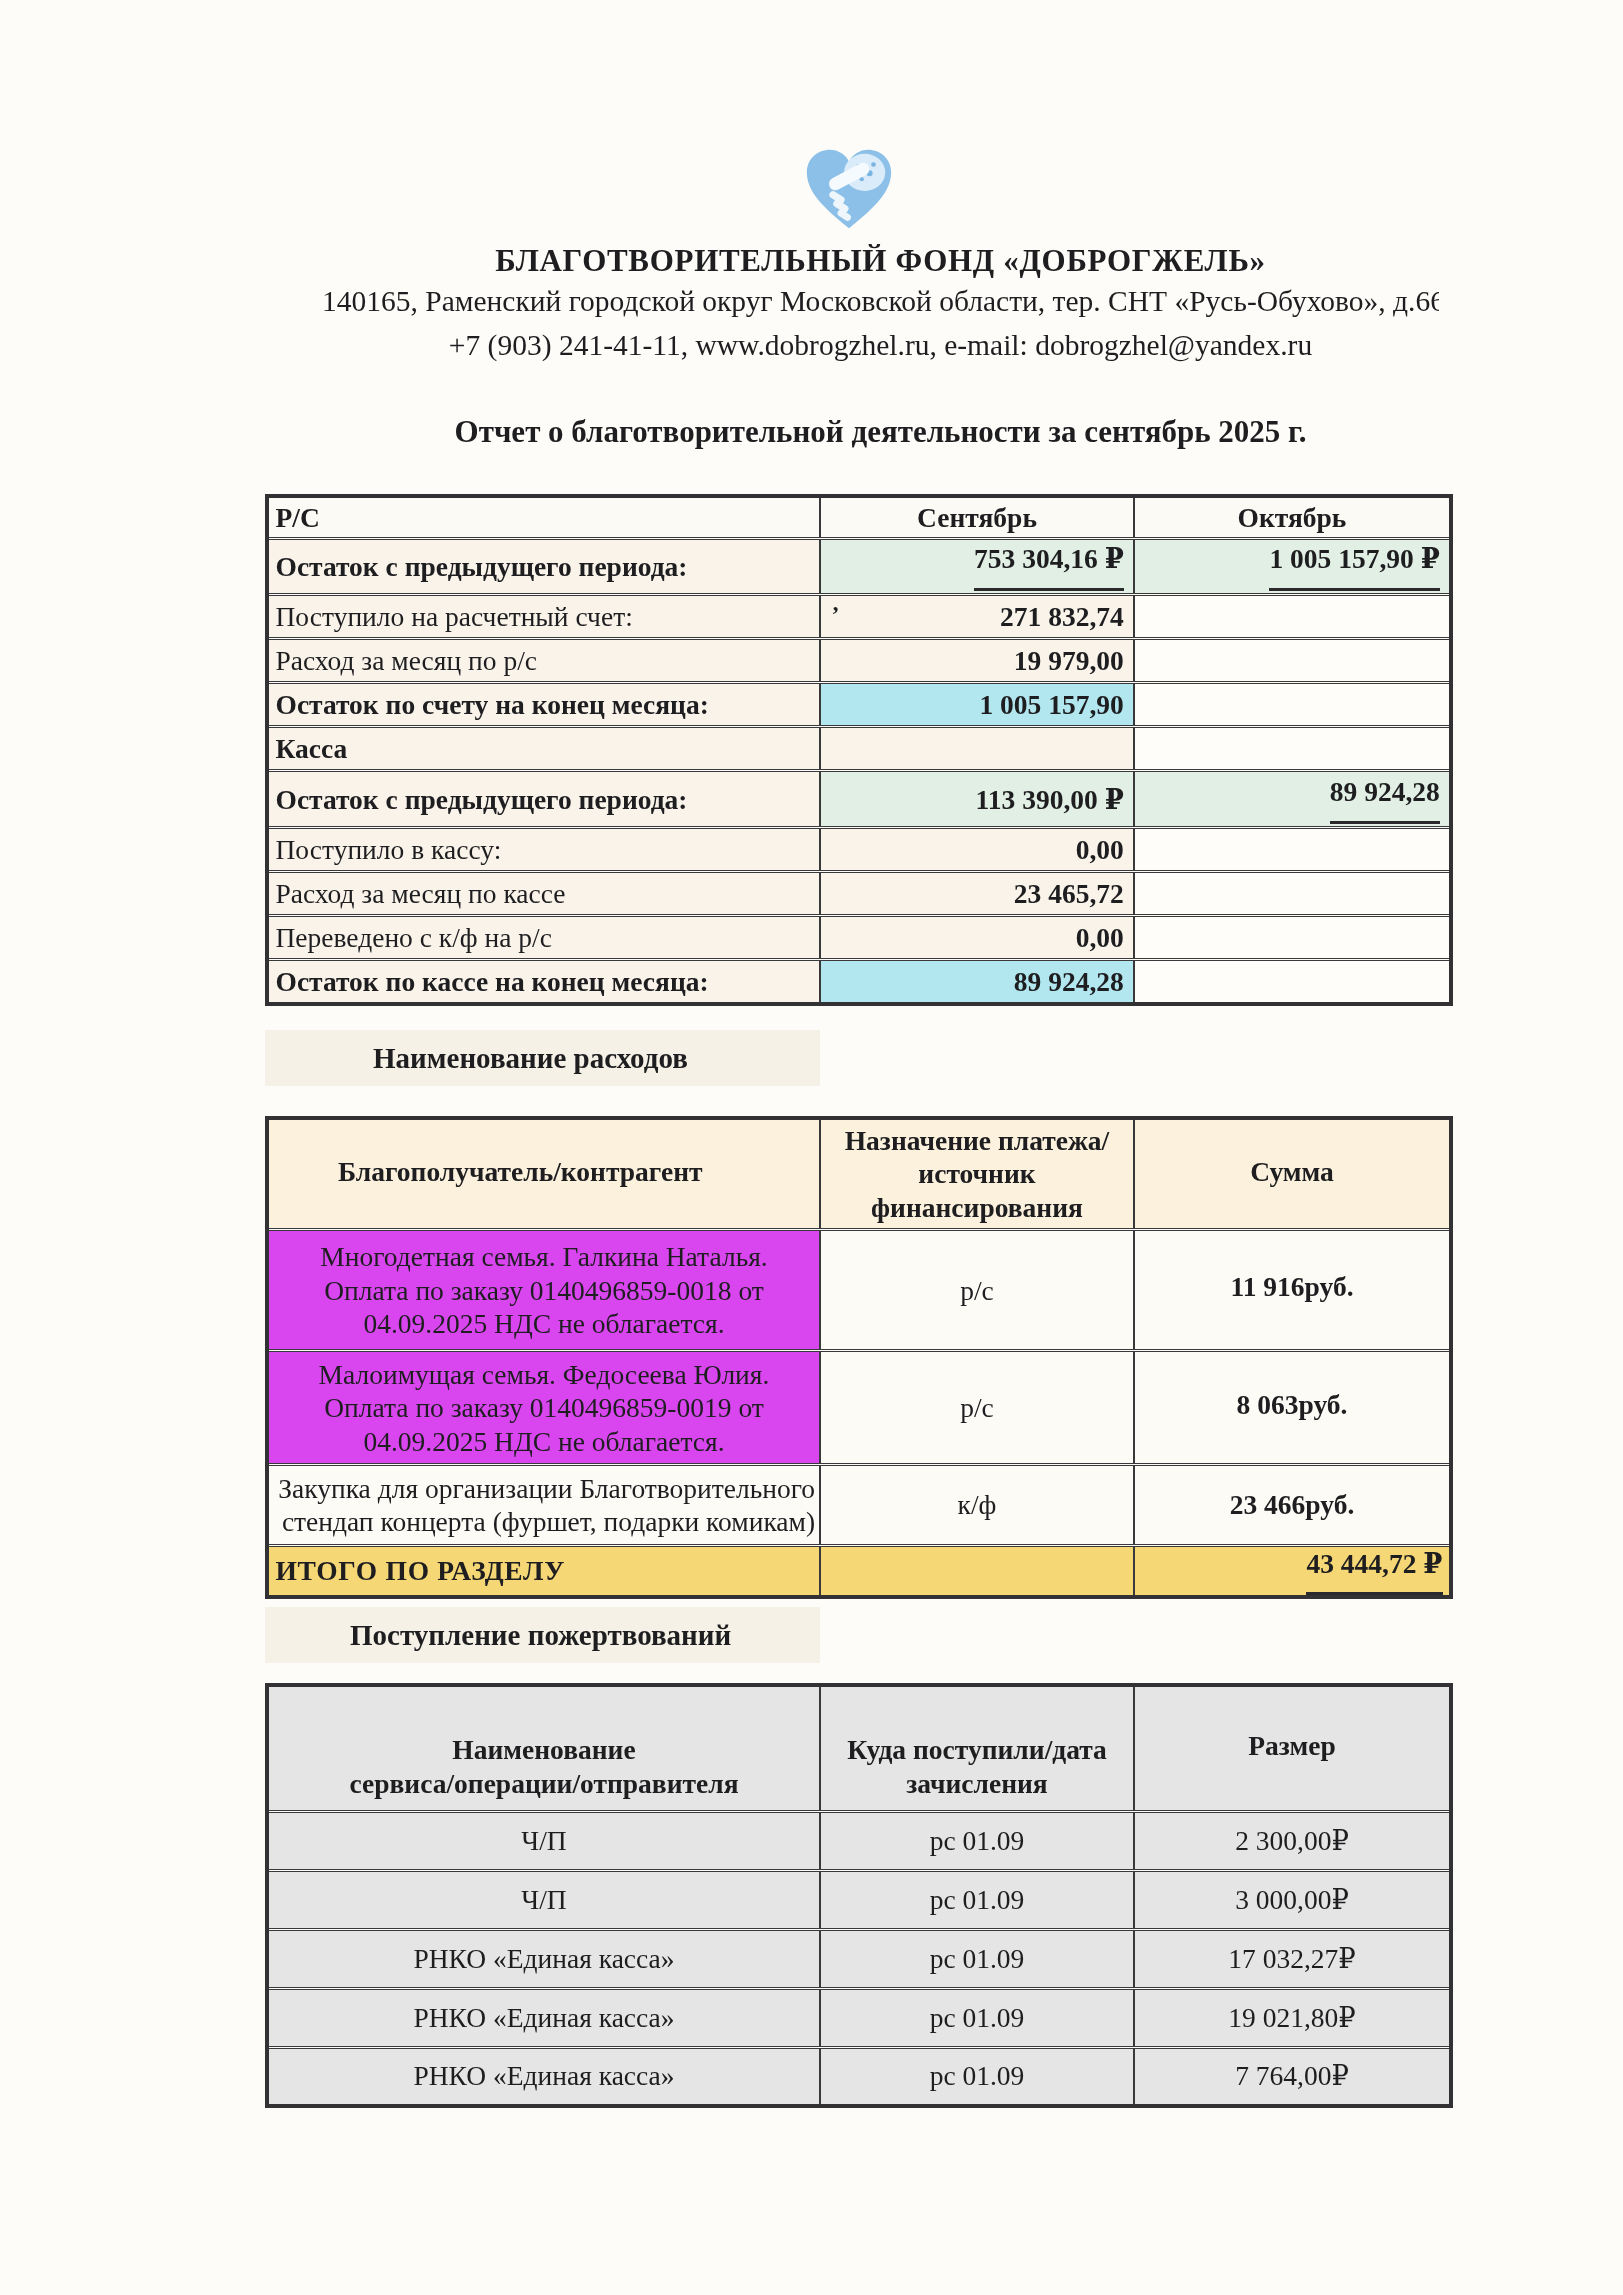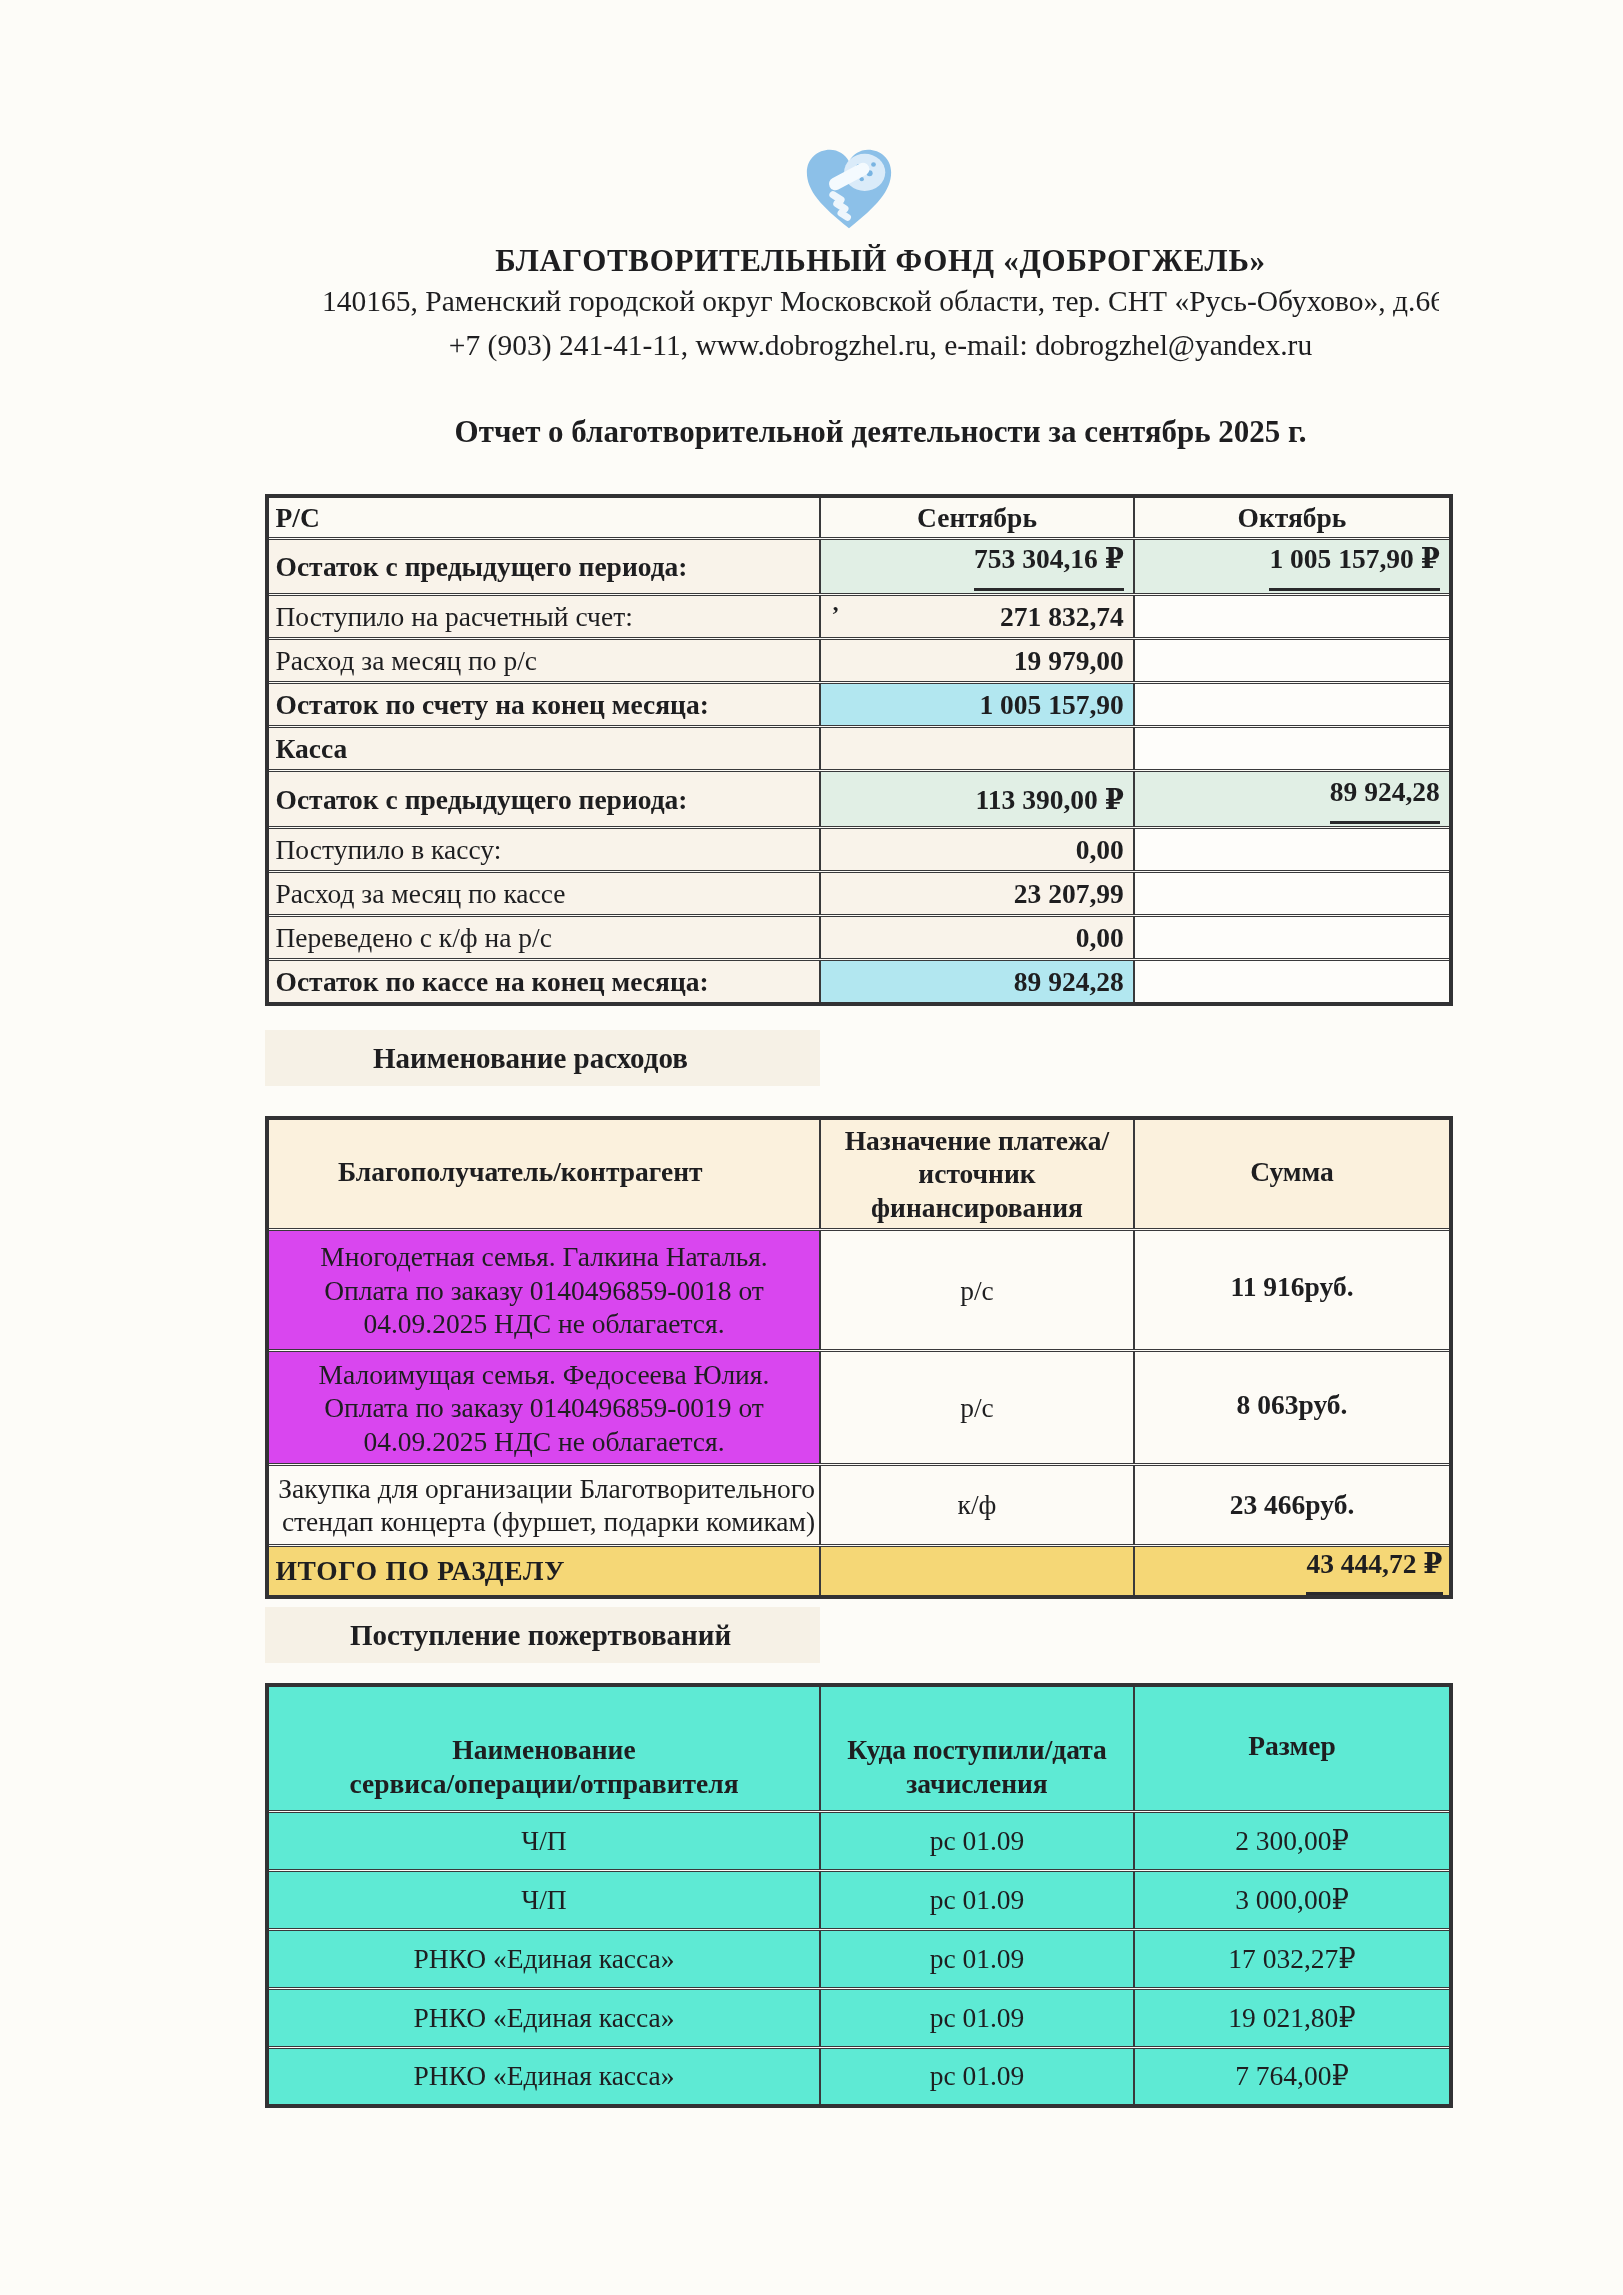--- a/index.html
+++ b/index.html
@@ -61,21 +61,21 @@
   .exp-c { text-align:center; padding:5.2px 6.5px; font-size:26px; background:#d946ef; }
   .exp-l { text-align:right;  padding:5.2px 3.9px 5.2px 7.9px; font-size:26px; background:#fdfbf6; }
   .src   { text-align:center; font-size:27px; background:#fdfbf6; }
   .amt-b { vertical-align:bottom; text-align:center; font-weight:bold; padding-bottom:6.5px; font-size:27px; background:#fdfbf6; }
   .amt-m { text-align:center; font-weight:bold; font-size:27px; background:#fdfbf6; }
   .tot td { background:#f5d776; }
   .tot-lbl { text-align:left; font-weight:bold; font-size:30px; padding-left:6.5px; letter-spacing:0.7px; }
   .tot-amt { text-align:right; font-weight:bold; font-size:28px; padding-right:6.5px; }
 
   
-  .don td { text-align:center; font-size:27px; background:#5eead4; }
+  .don td { text-align:center; font-size:27px; background:#e5e5e5; }
 </style>
 </head>
 <body>
 
 <div id="page">
 
   <div id="logo">
     <svg width="98" height="92" viewBox="0 0 100 92">
       <path d="M50 86 C22 64 7 48 7 29 C7 15 18 6 30.5 6 C39 6 46.5 11 50 18 C53.5 11 61 6 69.5 6 C82 6 93 15 93 29 C93 48 78 64 50 86 Z" fill="#8cc0e8"></path>
       <ellipse cx="66" cy="29" rx="21" ry="19" fill="#e7f2fb" opacity="0.85"></ellipse>
@@ -137,21 +137,21 @@
       <td class="val green"><span>113 390,00 ₽</span></td>
       <td class="val green"><span class="u">89 924,28</span></td>
     </tr>
     <tr style="height:44px">
       <td class="lbl">Поступило в кассу:</td>
       <td class="val"><span>0,00</span></td>
       <td class="val okt"></td>
     </tr>
     <tr style="height:44px">
       <td class="lbl">Расход за месяц по кассе</td>
-      <td class="val"><span>23 207,99</span></td>
+      <td class="val"><span>23 465,72</span></td>
       <td class="val okt"></td>
     </tr>
     <tr style="height:44px">
       <td class="lbl">Переведено  с к/ф на р/с</td>
       <td class="val"><span>0,00</span></td>
       <td class="val okt"></td>
     </tr>
     <tr style="height:44px">
       <td class="lbl b">Остаток по кассе на конец месяца:</td>
       <td class="val cyan"><span>89 924,28</span></td>

